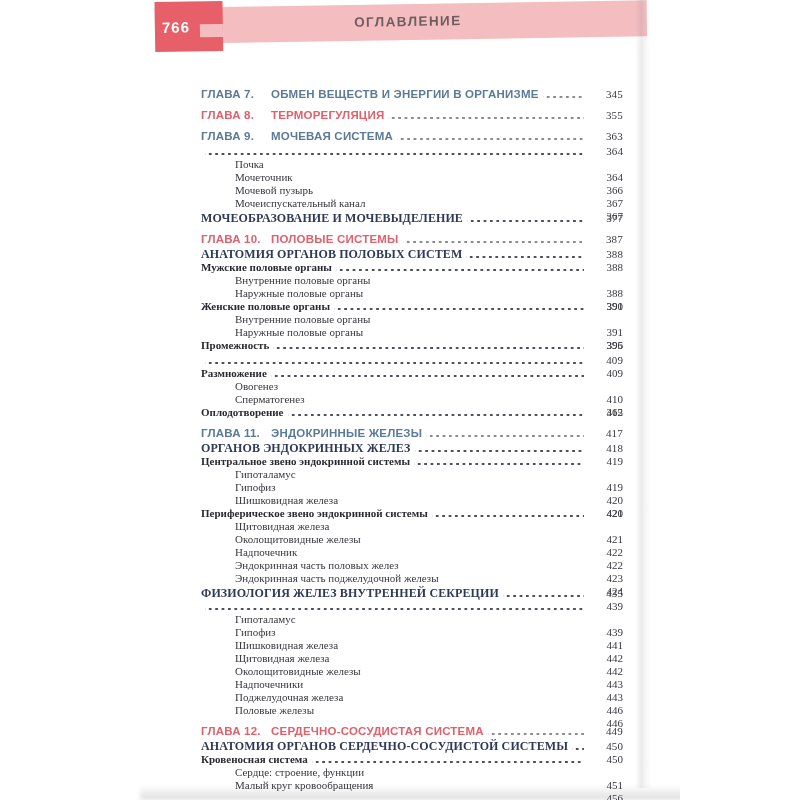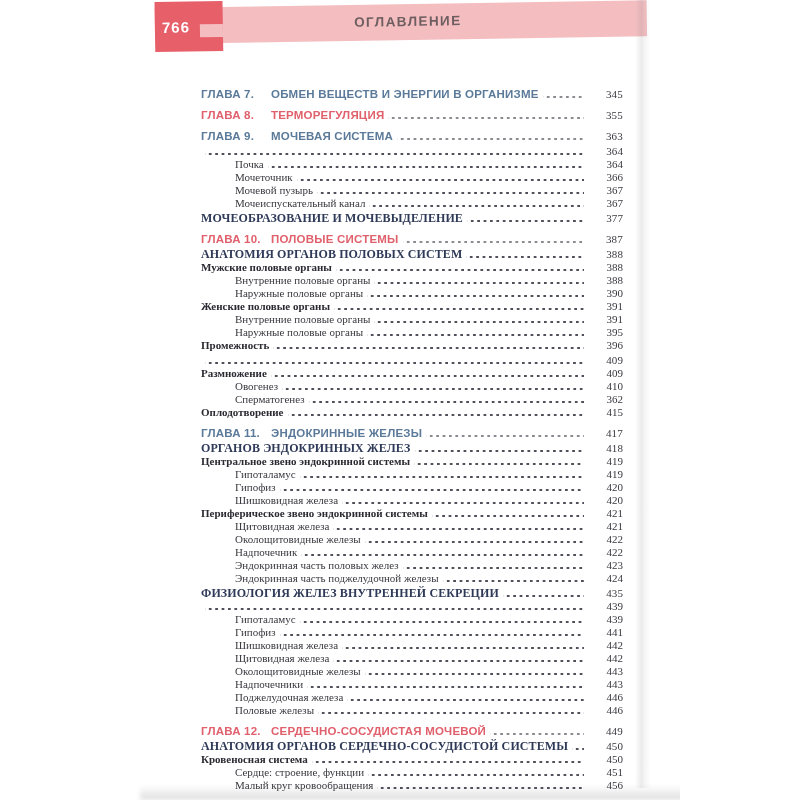--- a/index.html
+++ b/index.html
@@ -37,21 +37,21 @@
   .row.chapter .pg{font-family:"Liberation Serif","DejaVu Serif",serif;font-weight:normal;}
 
   .row.section{font-weight:bold;font-size:12px;letter-spacing:0.1px;margin-top:2px;}
   .row.section .title{color:var(--section-navy);}
   .row.section .pg{font-weight:normal;}
 
   .row.sub1{font-weight:bold;}
   .row.sub1 .title{color:var(--subhead-dark);}
   .row.sub1 .pg{font-weight:normal;}
 
-  .row.sub2{padding-left:42px;}
+  .row.sub2{padding-left:42px;flex-direction:column;}
 
   
   .edge-right{position:absolute;left:635px;top:0;width:16px;height:788px;
     background:linear-gradient(90deg, rgba(0,0,0,0) 0%, rgba(110,110,115,0.14) 42%,
       rgba(150,150,155,0.10) 58%, rgba(0,0,0,0) 100%);}
   .edge-bottom{position:absolute;left:140px;top:785px;width:660px;height:15px;
     background:linear-gradient(180deg, rgba(0,0,0,0), rgba(95,95,100,0.20));filter:blur(2px);}
 </style>
 </head>
 <body>
@@ -290,21 +290,21 @@
         <span class="dots"></span>
         <span class="pg">446</span>
       </div>
       <div class="row sub2">
         <span class="title">Половые железы</span>
         <span class="dots"></span>
         <span class="pg">446</span>
       </div>
       <div class="row chapter pink">
         <span class="label">ГЛАВА 12.</span>
-        <span class="title">СЕРДЕЧНО-СОСУДИСТАЯ МОЧЕВОЙ</span>
+        <span class="title">СЕРДЕЧНО-СОСУДИСТАЯ СИСТЕМА</span>
         <span class="dots"></span>
         <span class="pg">449</span>
       </div>
       <div class="row section">
         <span class="title">АНАТОМИЯ ОРГАНОВ СЕРДЕЧНО-СОСУДИСТОЙ СИСТЕМЫ</span>
         <span class="dots"></span>
         <span class="pg">450</span>
       </div>
       <div class="row sub1">
         <span class="title">Кровеносная система</span>

